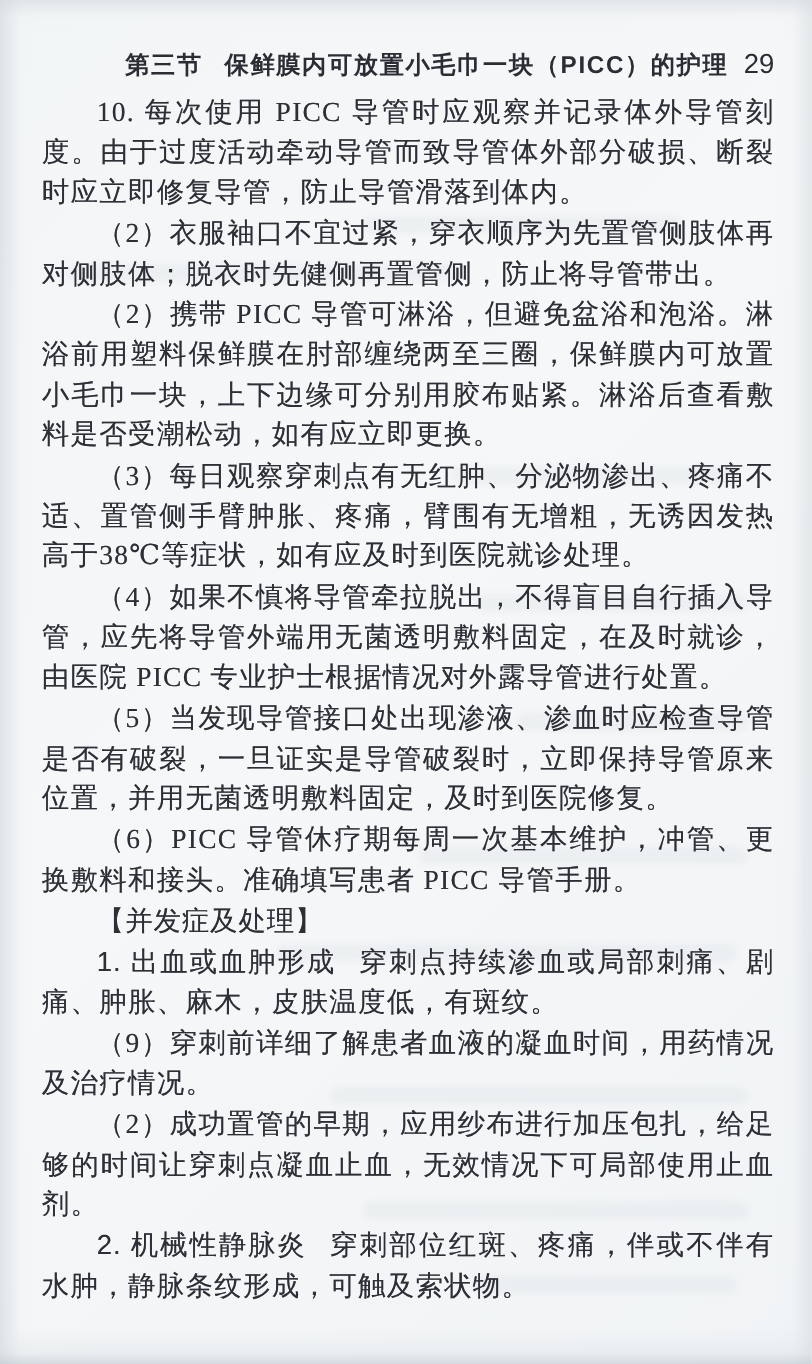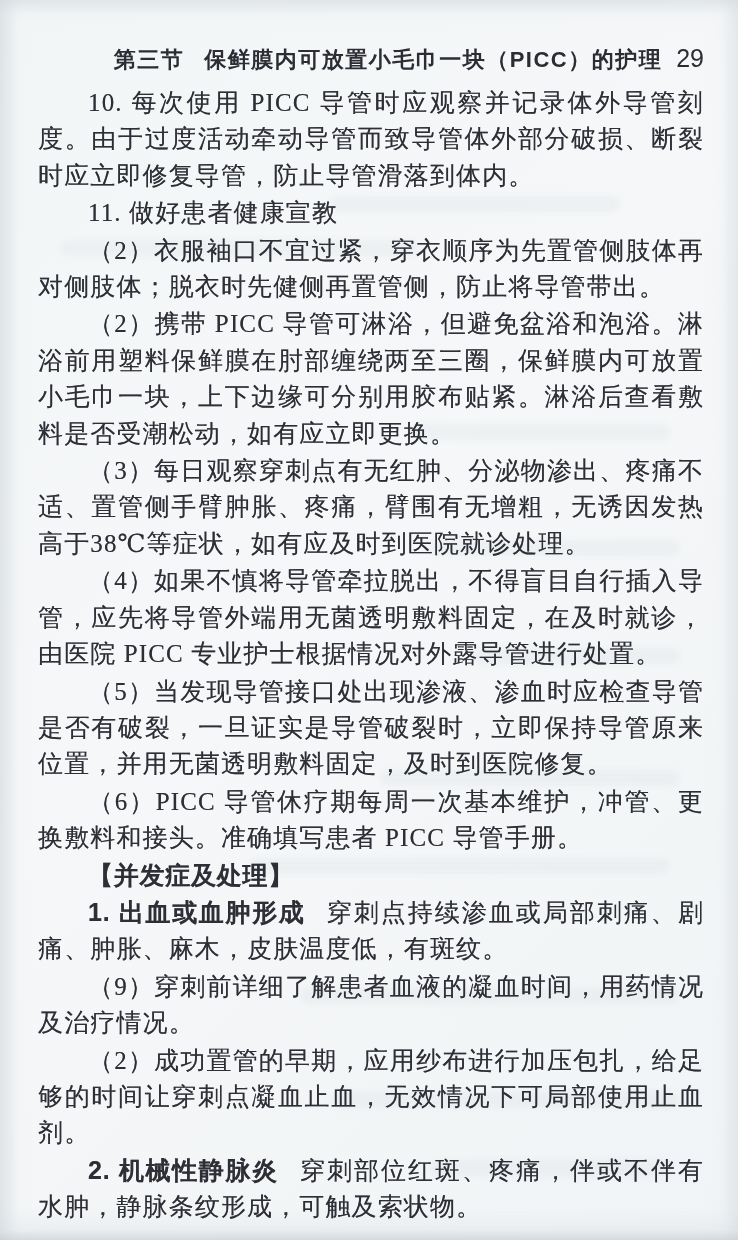--- a/index.html
+++ b/index.html
@@ -60,21 +60,21 @@
     text-indent: 2em;
     text-align: justify;
     font-size: 25px;
     line-height: 36.4px;
     letter-spacing: 0.045em;
     color: #2e2e36;
     text-shadow: 0 0 .4px rgba(46,46,54,.55);
   }
   .para .lead {
     font-family: "Liberation Sans", "DejaVu Sans", sans-serif;
-    font-weight: 700;
+    font-weight: 400;
     letter-spacing: 0.03em;
   }
   .para .lead:not(:empty) {
     margin-right: 0.85em;
   }
   .para.heading .lead:not(:empty) {
     margin-right: 0;
   }
 
   
@@ -103,21 +103,20 @@
   <div class="ghost" style="top:988px; left:300px; width:380px;"></div>
   <div class="ghost" style="top:1092px; left:330px; width:350px;"></div>
   <div class="ghost" style="top:1160px; left:430px; width:240px;"></div>
 
   <div class="running-head">
     <span class="sect">第三节</span><span>保鲜膜内可放置小毛巾一块（PICC）的护理</span><span class="pageno">29</span>
   </div>
 
   <div class="text-block">
     <p class="para"><span class="lead"></span><span>10. 每次使用 PICC 导管时应观察并记录体外导管刻度。由于过度活动牵动导管而致导管体外部分破损、断裂时应立即修复导管，防止导管滑落到体内。</span></p>
-    <p class="para"><span class="lead"></span><span>11. 做好患者健康宣教</span></p>
     <p class="para"><span class="lead"></span><span>（2）衣服袖口不宜过紧，穿衣顺序为先置管侧肢体再对侧肢体；脱衣时先健侧再置管侧，防止将导管带出。</span></p>
     <p class="para"><span class="lead"></span><span>（2）携带 PICC 导管可淋浴，但避免盆浴和泡浴。淋浴前用塑料保鲜膜在肘部缠绕两至三圈，保鲜膜内可放置小毛巾一块，上下边缘可分别用胶布贴紧。淋浴后查看敷料是否受潮松动，如有应立即更换。</span></p>
     <p class="para"><span class="lead"></span><span>（3）每日观察穿刺点有无红肿、分泌物渗出、疼痛不适、置管侧手臂肿胀、疼痛，臂围有无增粗，无诱因发热高于38℃等症状，如有应及时到医院就诊处理。</span></p>
     <p class="para"><span class="lead"></span><span>（4）如果不慎将导管牵拉脱出，不得盲目自行插入导管，应先将导管外端用无菌透明敷料固定，在及时就诊，由医院 PICC 专业护士根据情况对外露导管进行处置。</span></p>
     <p class="para"><span class="lead"></span><span>（5）当发现导管接口处出现渗液、渗血时应检查导管是否有破裂，一旦证实是导管破裂时，立即保持导管原来位置，并用无菌透明敷料固定，及时到医院修复。</span></p>
     <p class="para"><span class="lead"></span><span>（6）PICC 导管休疗期每周一次基本维护，冲管、更换敷料和接头。准确填写患者 PICC 导管手册。</span></p>
     <p class="para heading"><span class="lead">【并发症及处理】</span><span></span></p>
     <p class="para"><span class="lead">1. 出血或血肿形成</span><span>穿刺点持续渗血或局部刺痛、剧痛、肿胀、麻木，皮肤温度低，有斑纹。</span></p>
     <p class="para"><span class="lead"></span><span>（9）穿刺前详细了解患者血液的凝血时间，用药情况及治疗情况。</span></p>
     <p class="para"><span class="lead"></span><span>（2）成功置管的早期，应用纱布进行加压包扎，给足够的时间让穿刺点凝血止血，无效情况下可局部使用止血剂。</span></p>

